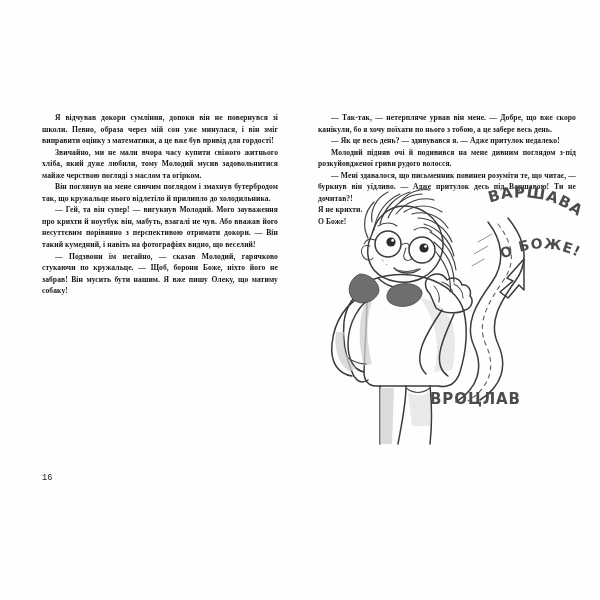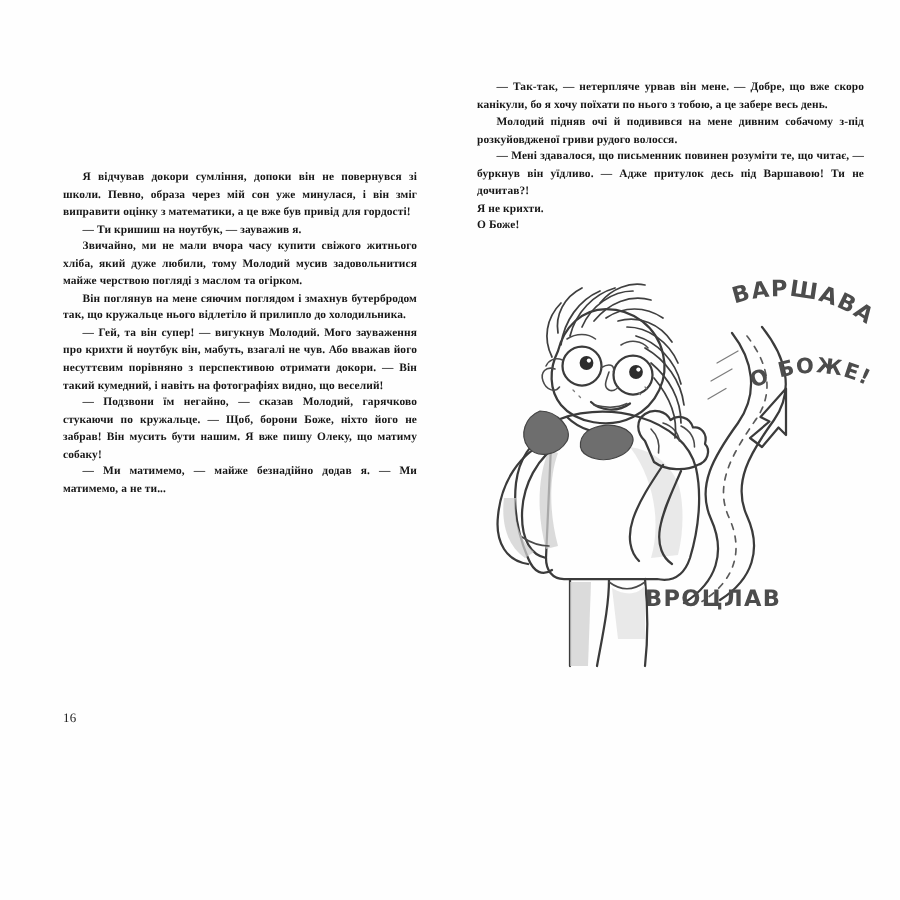--- a/index.html
+++ b/index.html
@@ -29,21 +29,21 @@
     position: relative;
     box-sizing: border-box;
     height: 600px;
   }
   .page-left {
     width: 300px;
     padding: 112px 22px 0 42px;
   }
   .page-right {
     width: 300px;
-    padding: 52px 24px 0 18px;
+    padding: 112px 24px 0 18px;
   }
 
   .body-text {
     font-size: 7.6px;
     line-height: 11.55px;
     text-align: justify;
     text-justify: inter-word;
     hyphens: manual;
     letter-spacing: 0.01em;
     color: #161616;
@@ -58,20 +58,21 @@
   }
 
   .page-number {
     position: absolute;
     left: 42px;
     bottom: 117px;
     font-size: 8.6px;
     line-height: 1;
     color: #1b1b1b;
     letter-spacing: 0.02em;
+    font-family: Liberation Mono, monospace;
   }
 
   
   .illustration {
     position: absolute;
     left: 2px;
     top: 182px;
     width: 296px;
     height: 290px;
     pointer-events: none;
@@ -100,36 +101,35 @@
 </style>
 </head>
 <body>
 
 <div class="spread">
 
   <div class="page page-left">
 
     <div class="body-text">
       <p>Я відчував докори сумління, допоки він не повернувся зі школи. Певно, образа через мій сон уже минулася, і він зміг виправити оцінку з математики, а це вже був привід для гордості!</p>
-      <p>— Ти кришиш на ноутбук, — зауважив я.</p>
       <p>Звичайно, ми не мали вчора часу купити свіжого житнього хліба, який дуже любили, тому Молодий мусив задовольнитися майже черствою погляді з маслом та огірком.</p>
       <p>Він поглянув на мене сяючим поглядом і змахнув бутербродом так, що кружальце нього відлетіло й прилипло до холодильника.</p>
       <p>— Гей, та він супер! — вигукнув Молодий. Мого зауваження про крихти й ноутбук він, мабуть, взагалі не чув. Або вважав його несуттєвим порівняно з перспективою отримати докори. — Він такий кумедний, і навіть на фотографіях видно, що веселий!</p>
       <p>— Подзвони їм негайно, — сказав Молодий, гарячково стукаючи по кружальце. — Щоб, борони Боже, ніхто його не забрав! Він мусить бути нашим. Я вже пишу Олеку, що матиму собаку!</p>
-      <p>— Ми матимемо, — майже безнадійно додав я. — Ми матимемо, а не ти...</p>
     </div>
 
     <div class="page-number">16</div>
   </div>
 
   <div class="page page-right">
 
     <div class="body-text">
       <p>— Так-так, — нетерпляче урвав він мене. — Добре, що вже скоро канікули, бо я хочу поїхати по нього з тобою, а це забере весь день.</p>
-      <p>Молодий підняв очі й подивився на мене дивним собачому з-під розкуйовдженої гриви рудого волосся.</p>
+      <p>— Як це весь день? — здивувався я. — Адже притулок недалеко!</p>
+      <p>Молодий підняв очі й подивився на мене дивним поглядом з-під розкуйовдженої гриви рудого волосся.</p>
       <p>— Мені здавалося, що письменник повинен розуміти те, що читає, — буркнув він уїдливо. — Адже притулок десь під Варшавою! Ти не дочитав?!</p>
       <p class="noindent">Я не крихти.</p>
       <p class="noindent">О Боже!</p>
     </div>
 
     <div class="illustration">
       <svg viewBox="0 0 296 290" xmlns="http://www.w3.org/2000/svg" aria-hidden="true">
 
         <g>
           <path class="ink" d="M206 36 C 222 56, 228 78, 214 98 C 198 120, 186 140, 196 162 C 206 184, 200 204, 178 218"></path>

